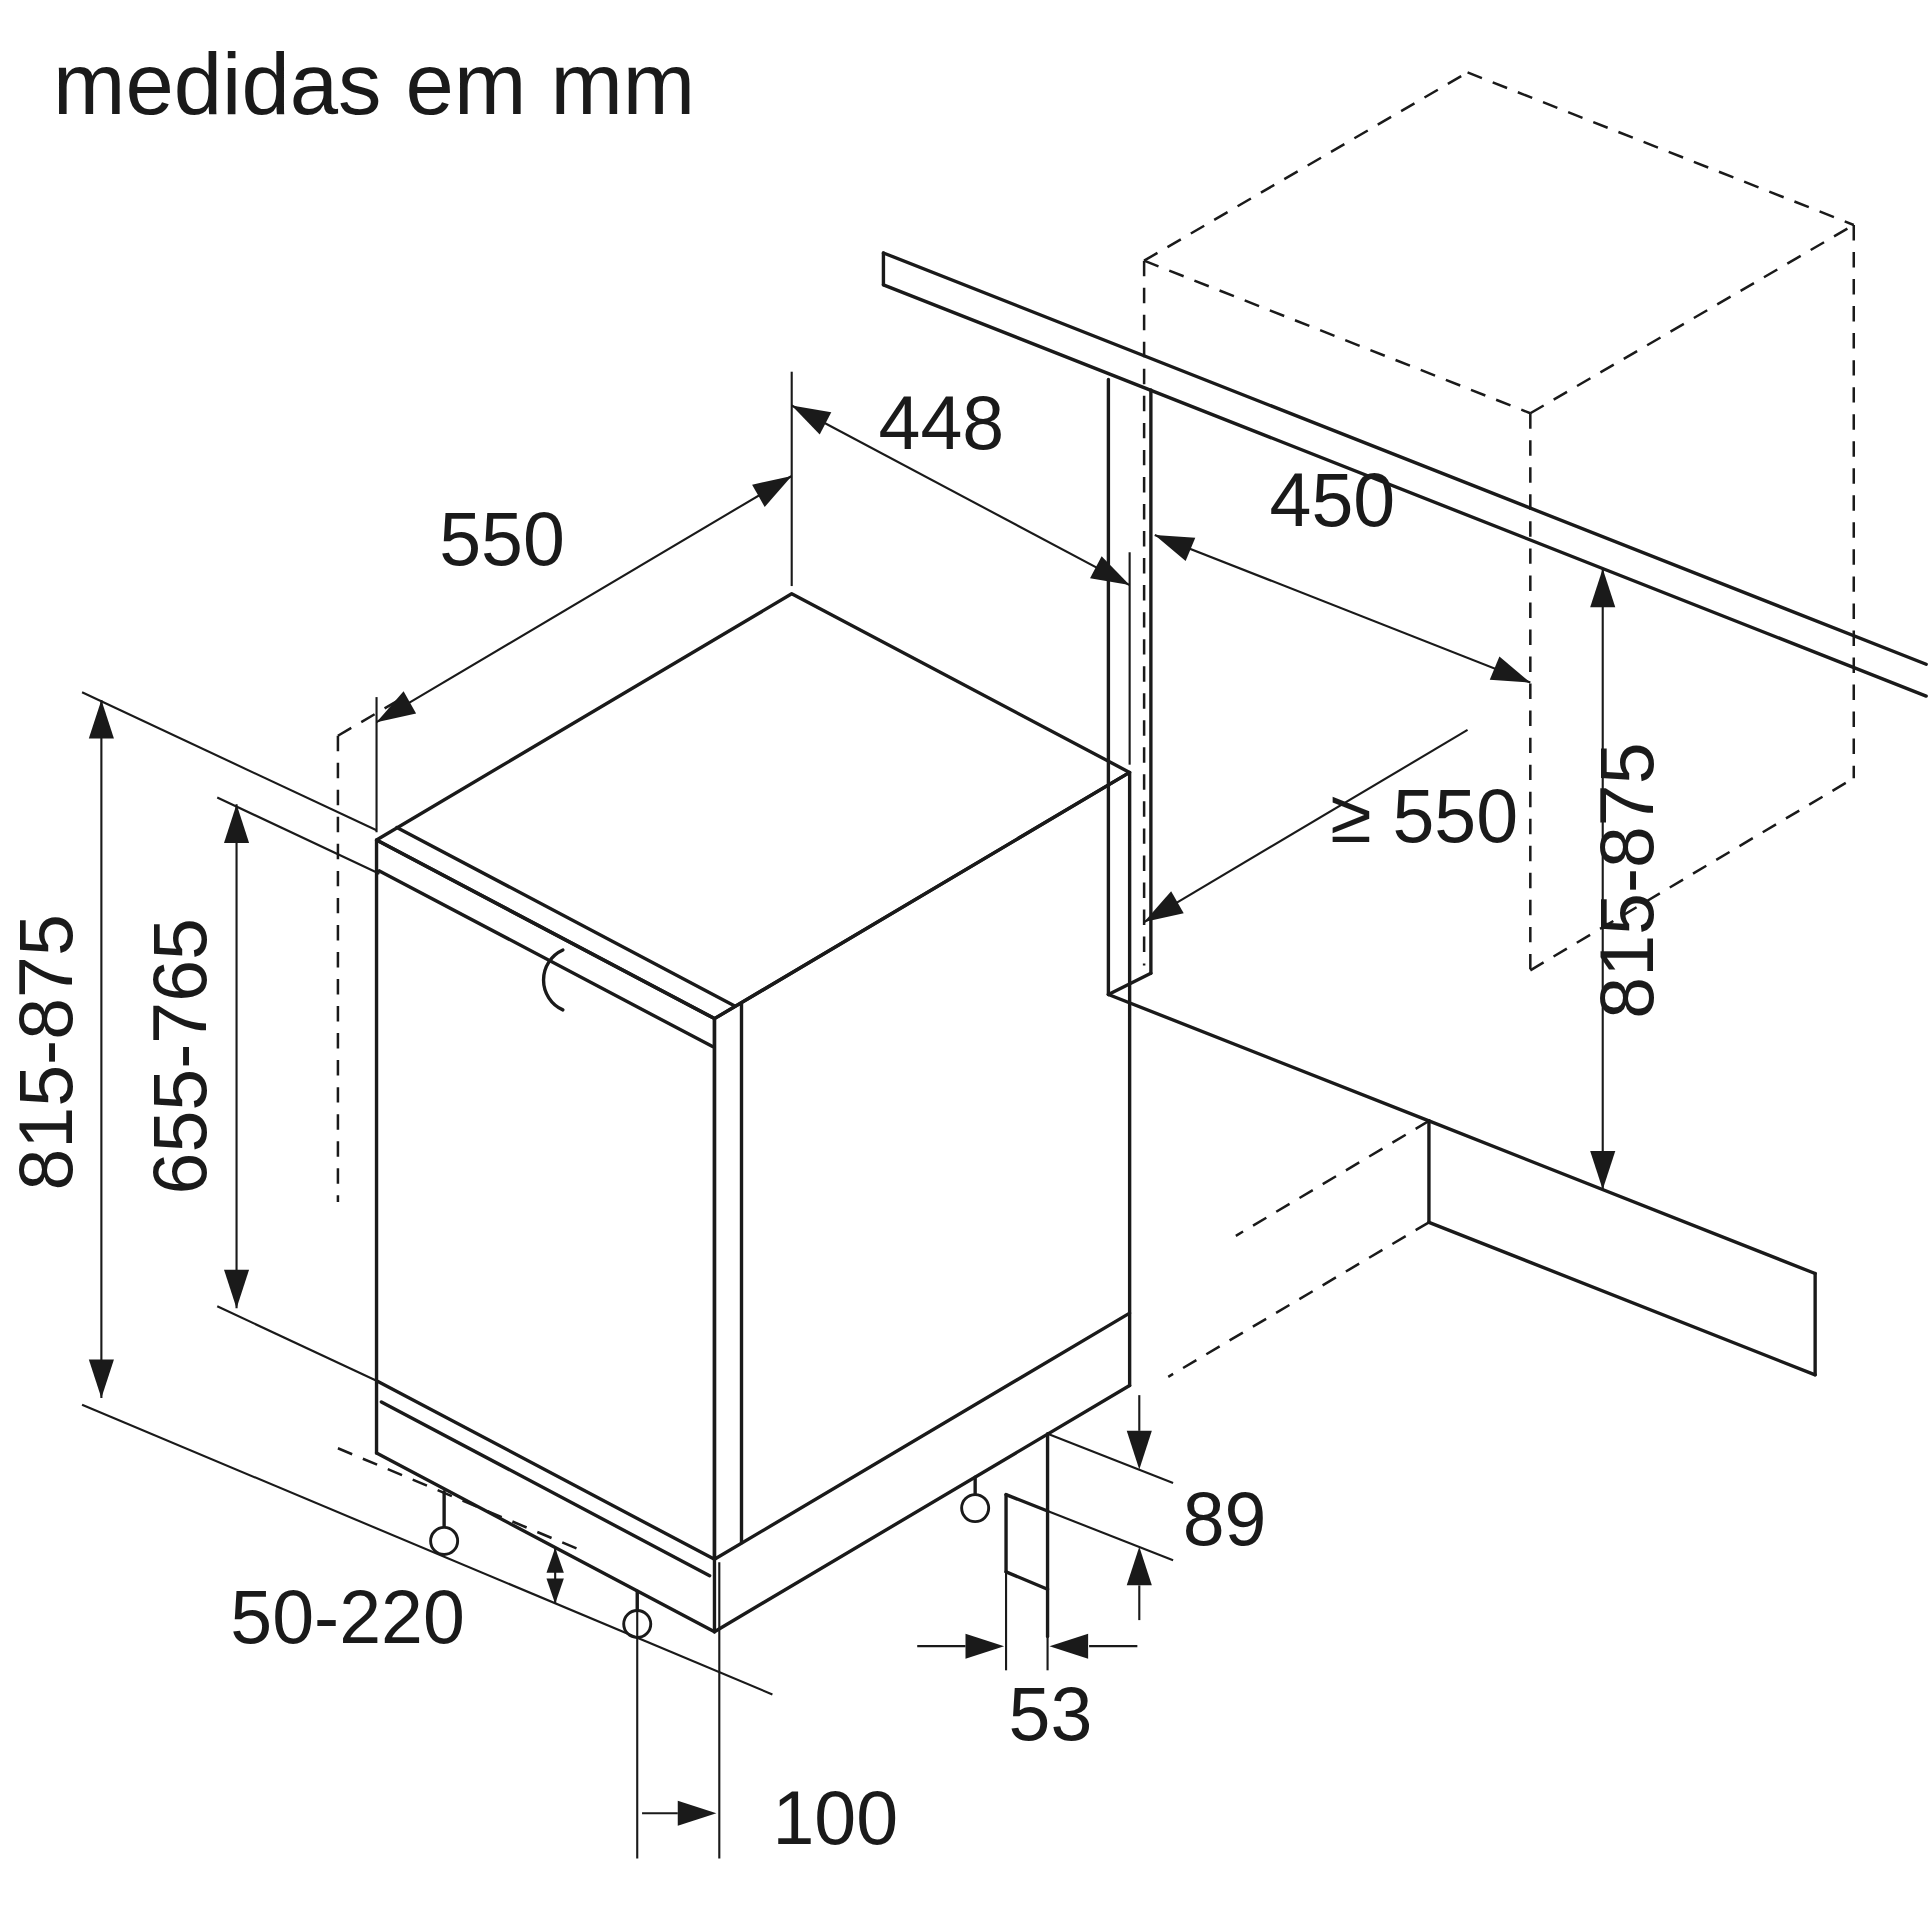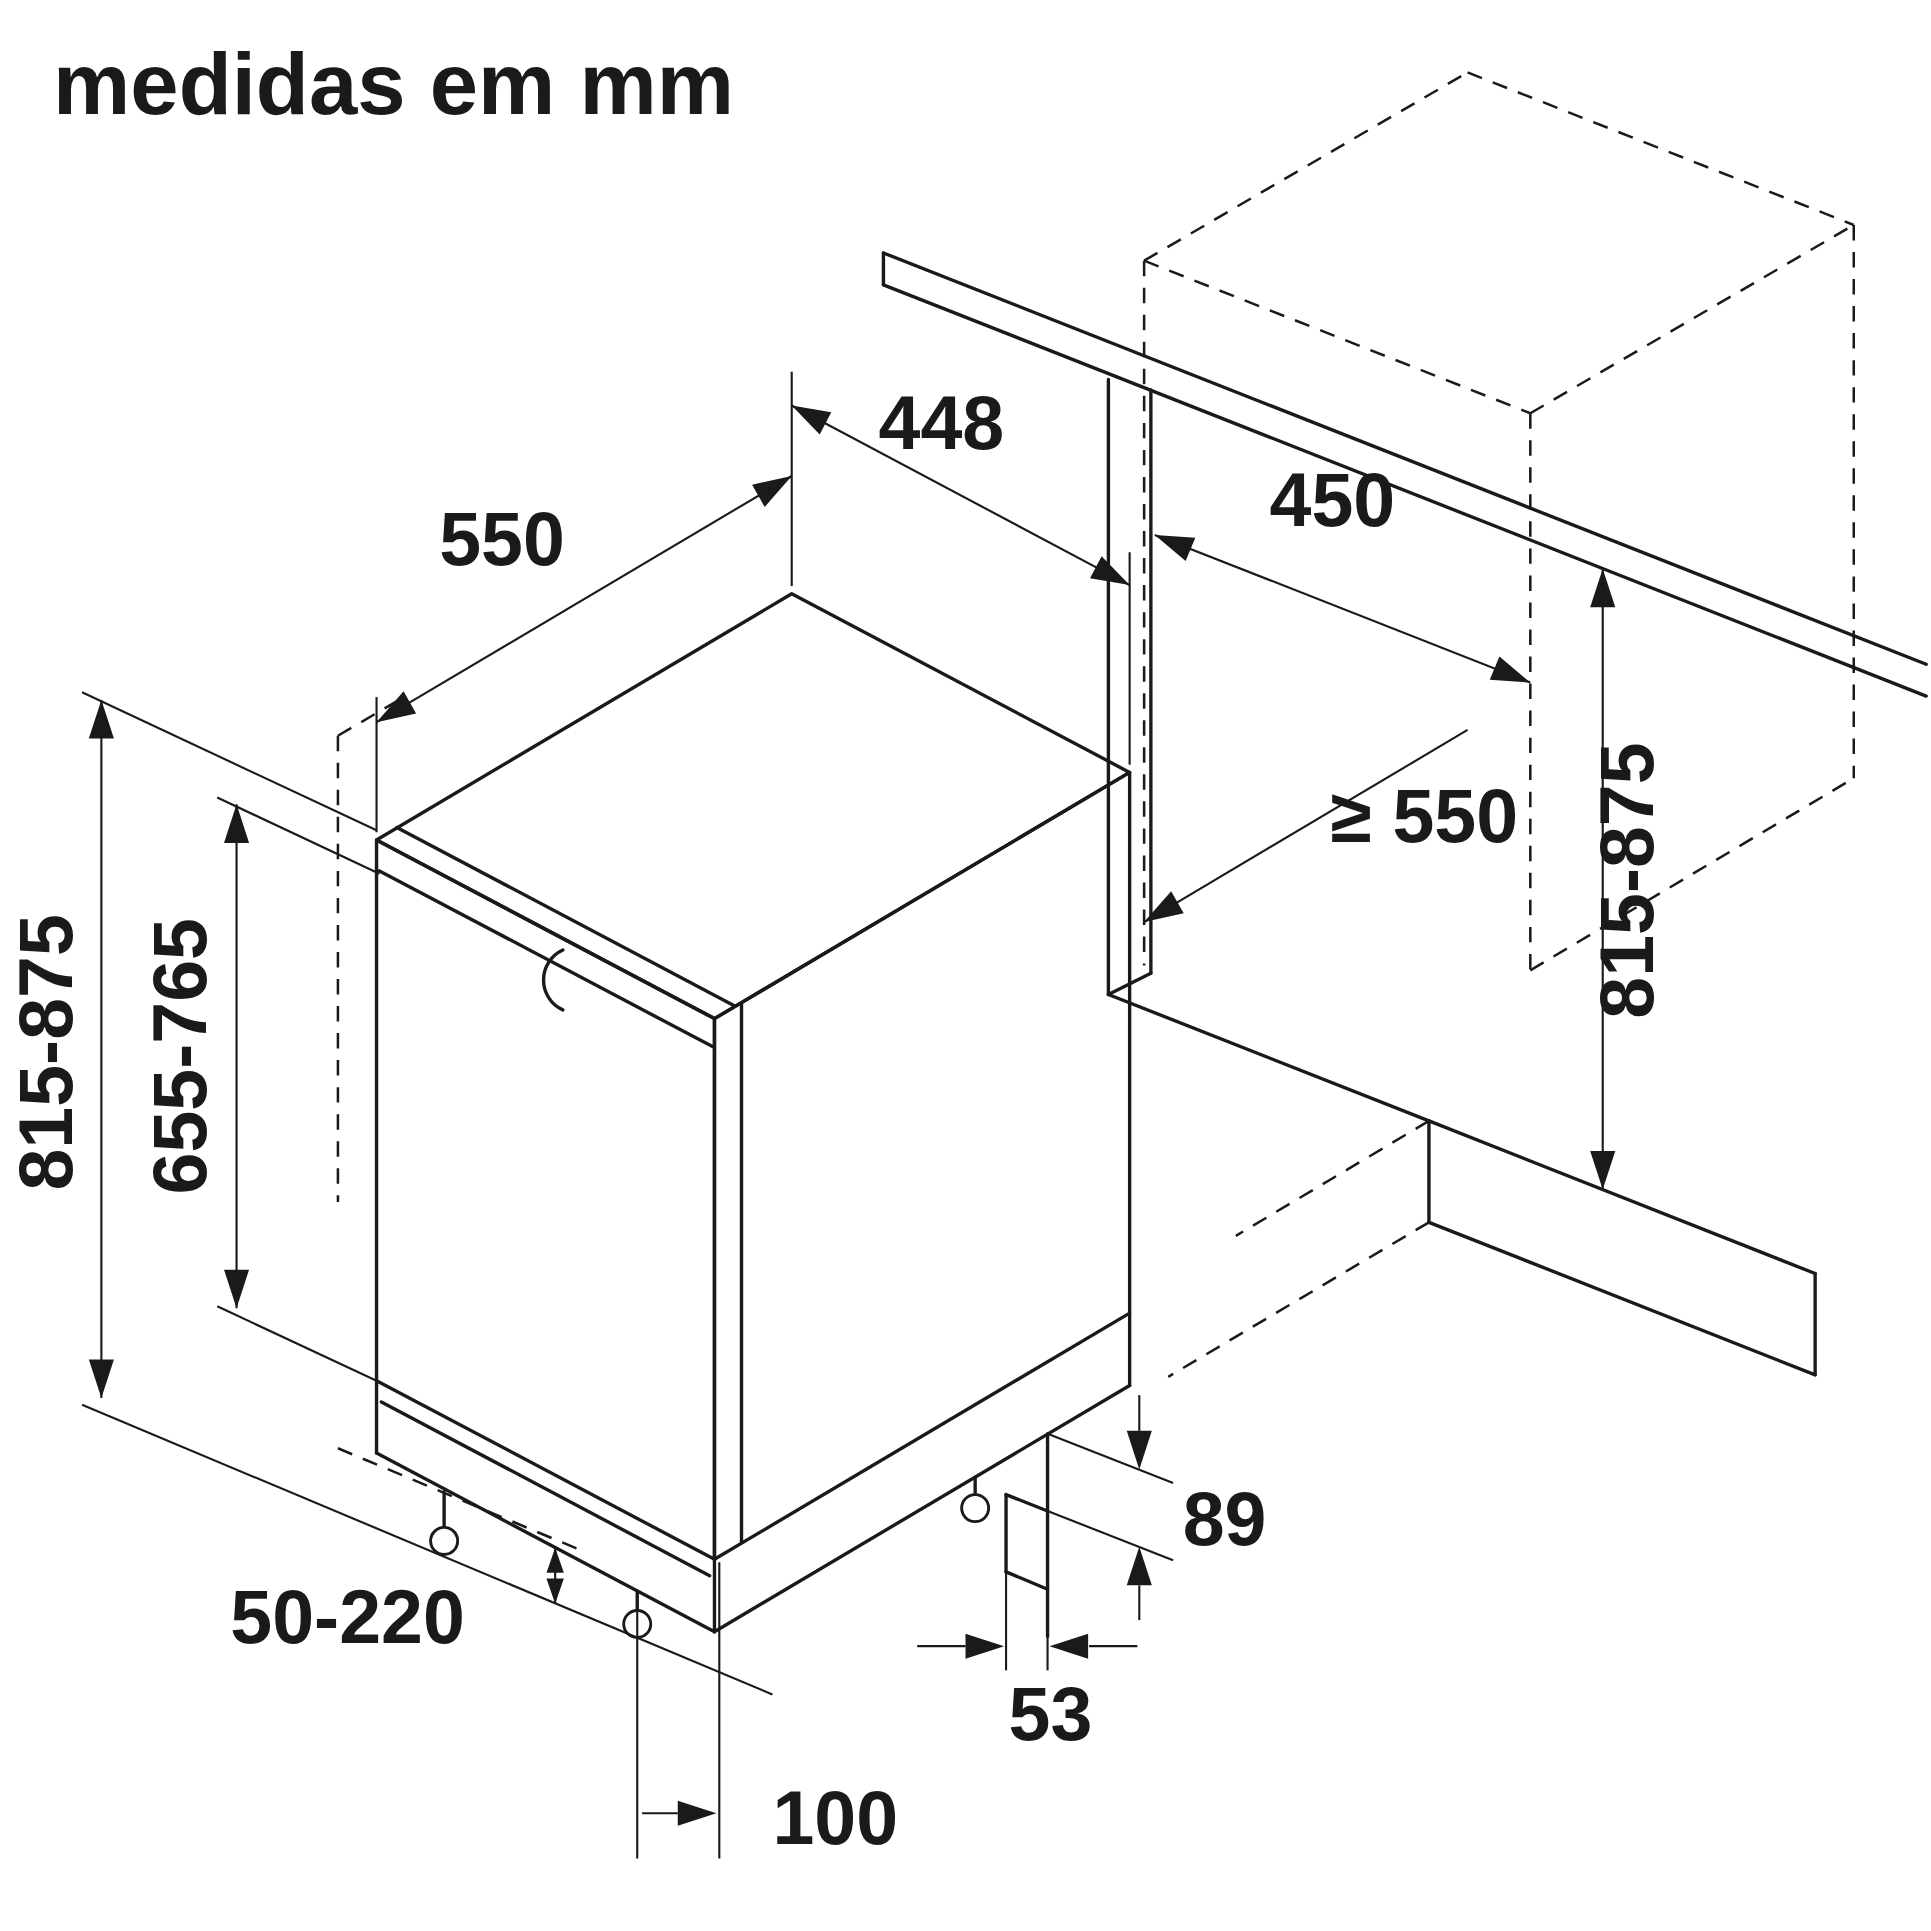--- a/index.html
+++ b/index.html
@@ -9,21 +9,20 @@
     width: 1931px;
     height: 1931px;
     font-family: "Liberation Sans", sans-serif;
   }
   #page {
     position: relative;
     width: 1931px;
     height: 1931px;
     background: #ffffff;
     overflow: hidden;
-    font-weight: bold;
   }
   svg { display: block; }
   .obj  { fill: none; stroke: #1a1a1a; stroke-width: 3.5; stroke-linejoin: round; stroke-linecap: round; }
   .dash { fill: none; stroke: #1a1a1a; stroke-width: 2.6; stroke-dasharray: 16 12; stroke-linecap: butt; }
   .dim  { fill: none; stroke: #1a1a1a; stroke-width: 2.2; stroke-linecap: butt; }
   .ah   { fill: #1a1a1a; stroke: none; }
   .foot { fill: #ffffff; stroke: #1a1a1a; stroke-width: 3; }
   text.lbl {
     fill: #1a1a1a;
     font-family: "Liberation Sans", sans-serif;

